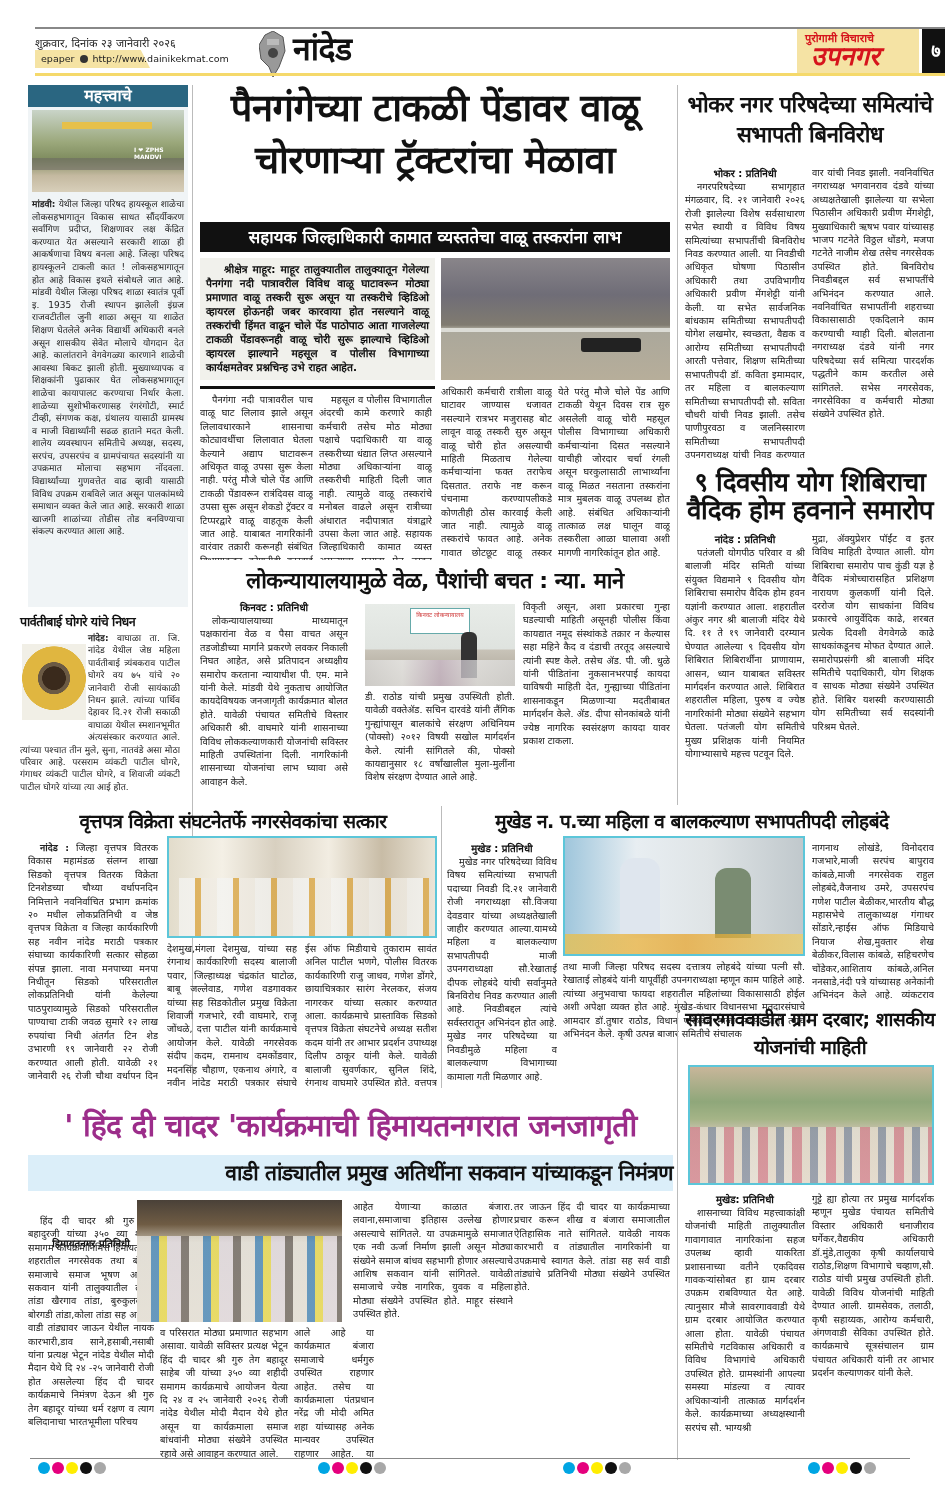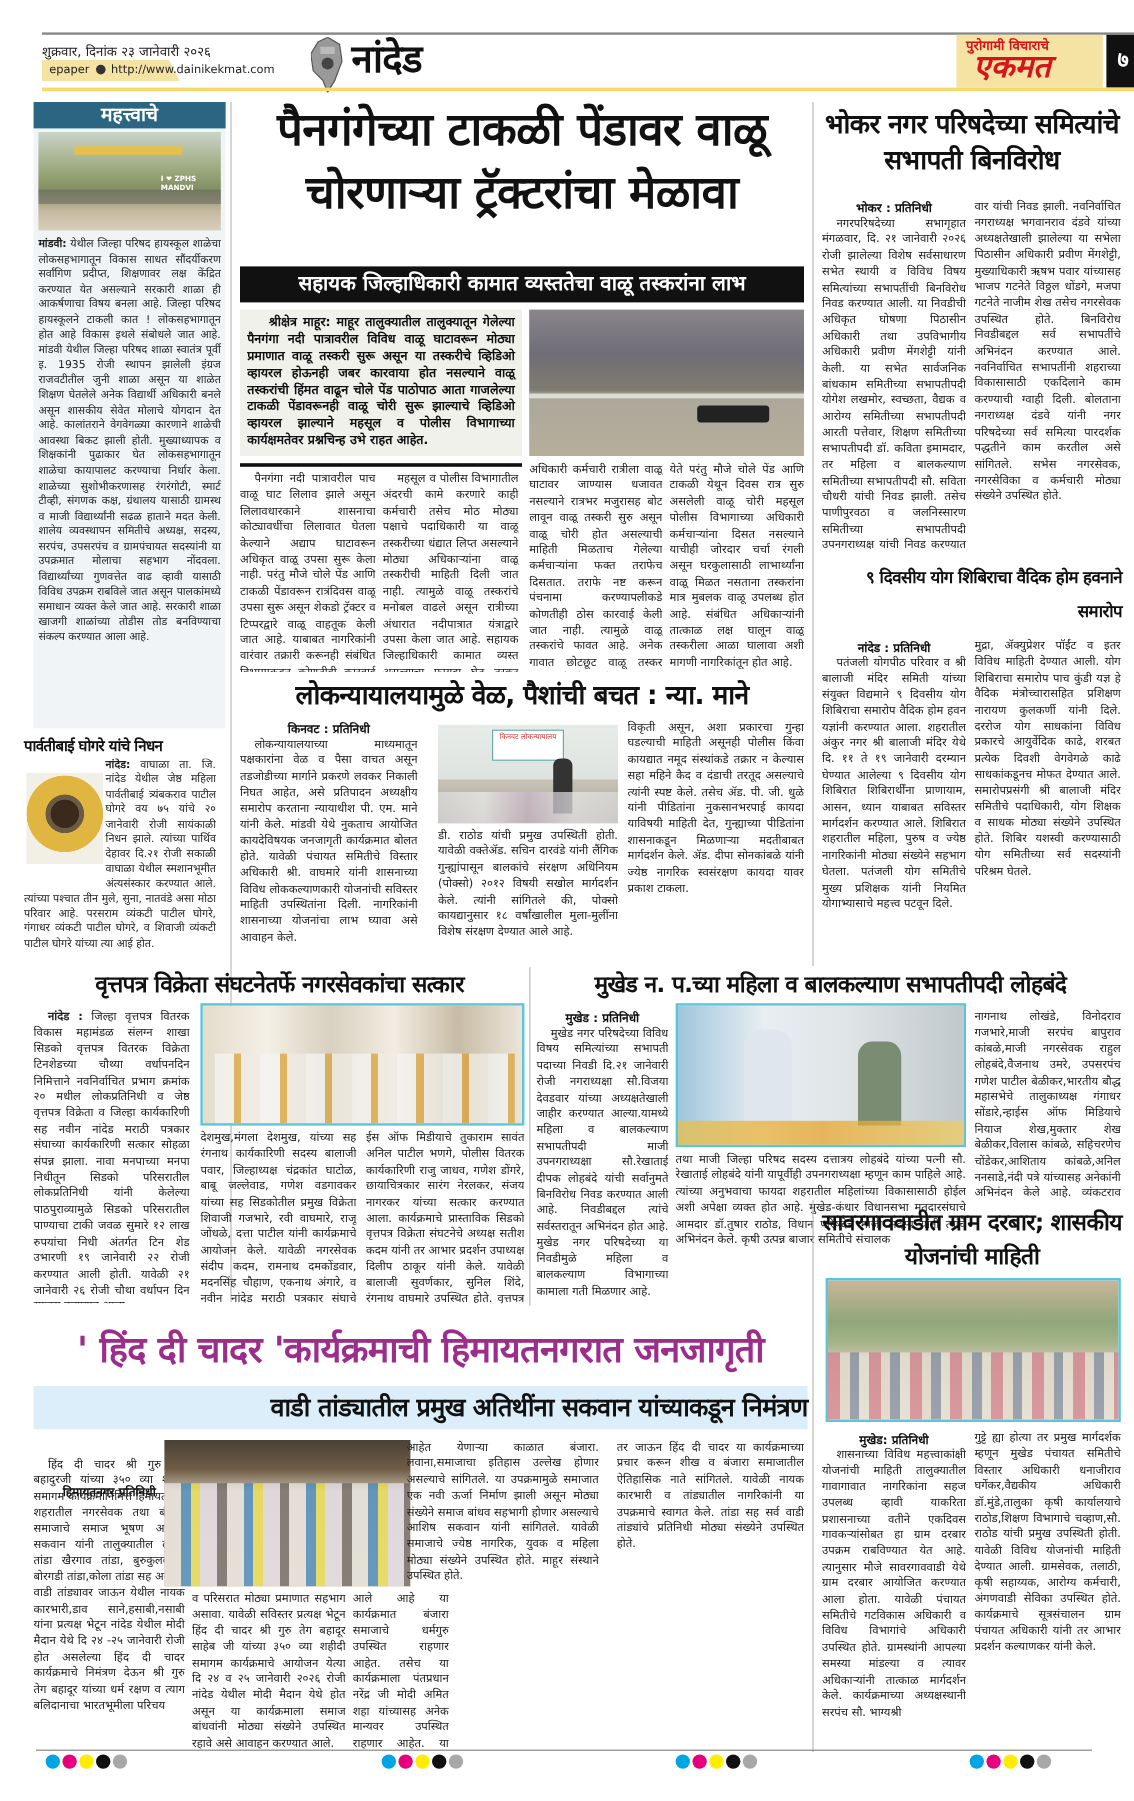--- a/index.html
+++ b/index.html
@@ -27,21 +27,21 @@
   <div class="abs" style="left:224px;top:2px;width:28px;height:46px;">
     <svg width="28" height="46" viewBox="0 0 28 46">
       <path d="M6 4 L14 0 L24 6 L26 20 L20 36 L14 46 L10 36 L2 28 L0 14 Z" fill="#999" stroke="#555" stroke-width="1"></path>
       <circle cx="14" cy="22" r="5" fill="#444"></circle>
       <rect x="8" y="8" width="12" height="6" fill="#bbb"></rect>
     </svg>
   </div>
   <div class="abs hl" style="left:258px;top:0;font-size:32px;line-height:40px;">नांदेड</div>
   <div class="abs" style="left:762px;top:0;width:122px;height:44px;background:#f5e3a4;"></div>
   <div class="abs" style="left:770px;top:1px;font-size:11px;color:#d6141c;font-weight:bold;">पुरोगामी विचाराचे</div>
-  <div class="abs" style="left:776px;top:12px;font-size:26px;line-height:30px;color:#d6141c;font-weight:bold;font-style:italic;">एकमत</div>
+  <div class="abs" style="left:776px;top:12px;font-size:26px;line-height:30px;color:#d6141c;font-weight:bold;font-style:italic;">उपनगर</div>
   <div class="abs" style="left:887px;top:0;width:28px;height:44px;background:#111;color:#fff;font-size:18px;text-align:center;line-height:44px;font-weight:bold;">७</div>
   <div class="abs" style="left:0;top:44px;width:915px;height:3px;background:#f5d96b;"></div>
 </div>
 
 <div class="abs" style="left:28px;top:85px;width:160px;height:522px;background:#f0f4f6;">
   <div style="background:#2a6681;color:#fff;font-weight:bold;font-size:16px;text-align:center;height:22px;line-height:22px;">महत्त्वाचे</div>
   <div class="photo" style="margin:3px 4px;height:82px;border:none;background:linear-gradient(#c9d4c8 0%,#9aa77a 40%,#7f8c5f 60%,#c4b9a0 80%,#d8cfba 100%);position:relative;">
     <div style="position:absolute;left:30px;top:12px;width:90px;height:7px;background:#e6c04a;"></div>
     <div style="position:absolute;left:0;top:48px;width:160px;height:12px;background:#6d6a62;opacity:.6;"></div>
     <div style="position:absolute;left:102px;top:36px;font-size:6px;color:#fff;font-weight:bold;">I ❤ ZPHS MANDVI</div>
@@ -74,21 +74,21 @@
 <div class="abs txt" style="left:558px;top:385px;width:112px;height:175px;">येते परंतु मौजे चोले पेंड आणि टाकळी येथून दिवस रात्र सुरु असलेली वाळू चोरी महसूल पोलीस विभागाच्या अधिकारी कर्मचाऱ्यांना दिसत नसल्याने याचीही जोरदार चर्चा रंगली असून घरकुलासाठी लाभार्थ्यांना वाळू मिळत नसताना तस्करांना मात्र मुबलक वाळू उपलब्ध होत आहे. संबंधित अधिकाऱ्यांनी तात्काळ लक्ष घालून वाळू तस्करीला आळा घालावा अशी मागणी नागरिकांतून होत आहे.</div>
 
 <div class="colrule" style="left:192px;top:85px;height:1000px"></div>
 <div class="colrule" style="left:677px;top:85px;height:720px"></div>
 
 <div class="abs hl" style="left:685px;top:90px;width:250px;font-size:22px;line-height:30px;text-align:center;">भोकर नगर परिषदेच्या समित्यांचे सभापती बिनविरोध</div>
 <div class="abs dateline" style="left:685px;top:166px;width:120px;">भोकर : प्रतिनिधी</div>
 <div class="abs txt" style="left:685px;top:180px;width:120px;height:282px;text-indent:12px;">नगरपरिषदेच्या सभागृहात मंगळवार, दि. २१ जानेवारी २०२६ रोजी झालेल्या विशेष सर्वसाधारण सभेत स्थायी व विविध विषय समित्यांच्या सभापतींची बिनविरोध निवड करण्यात आली. या निवडीची अधिकृत घोषणा पिठासीन अधिकारी तथा उपविभागीय अधिकारी प्रवीण मेंगशेट्टी यांनी केली. या सभेत सार्वजनिक बांधकाम समितीच्या सभापतीपदी योगेश लखमोर, स्वच्छता, वैद्यक व आरोग्य समितीच्या सभापतीपदी आरती पत्तेवार, शिक्षण समितीच्या सभापतीपदी डॉ. कविता इमामदार, तर महिला व बालकल्याण समितीच्या सभापतीपदी सौ. सविता चौधरी यांची निवड झाली. तसेच पाणीपुरवठा व जलनिस्सारण समितीच्या सभापतीपदी उपनगराध्यक्ष यांची निवड करण्यात आली.</div>
 <div class="abs txt" style="left:812px;top:166px;width:122px;height:296px;">वार यांची निवड झाली. नवनिर्वाचित नगराध्यक्ष भगवानराव दंडवे यांच्या अध्यक्षतेखाली झालेल्या या सभेला पिठासीन अधिकारी प्रवीण मेंगशेट्टी, मुख्याधिकारी ऋषभ पवार यांच्यासह भाजप गटनेते विठ्ठल धोंडगे, मजपा गटनेते नाजीम शेख तसेच नगरसेवक उपस्थित होते. बिनविरोध निवडीबद्दल सर्व सभापतींचे अभिनंदन करण्यात आले. नवनिर्वाचित सभापतींनी शहराच्या विकासासाठी एकदिलाने काम करण्याची ग्वाही दिली. बोलताना नगराध्यक्ष दंडवे यांनी नगर परिषदेच्या सर्व समित्या पारदर्शक पद्धतीने काम करतील असे सांगितले. सभेस नगरसेवक, नगरसेविका व कर्मचारी मोठ्या संख्येने उपस्थित होते.</div>
 
-<div class="abs hl" style="left:685px;top:468px;width:250px;font-size:14px;line-height:28px;text-align:right;">९ दिवसीय योग शिबिराचा वैदिक होम हवनाने समारोप</div>
+<div class="abs hl" style="left:685px;top:468px;width:250px;font-size:26px;line-height:28px;text-align:center;">९ दिवसीय योग शिबिराचा वैदिक होम हवनाने समारोप</div>
 <div class="abs dateline" style="left:685px;top:532px;width:120px;">नांदेड : प्रतिनिधी</div>
 <div class="abs txt" style="left:685px;top:546px;width:120px;height:258px;text-indent:12px;">पतंजली योगपीठ परिवार व श्री बालाजी मंदिर समिती यांच्या संयुक्त विद्यमाने ९ दिवसीय योग शिबिराचा समारोप वैदिक होम हवन यज्ञांनी करण्यात आला. शहरातील अंकुर नगर श्री बालाजी मंदिर येथे दि. ११ ते १९ जानेवारी दरम्यान घेण्यात आलेल्या ९ दिवसीय योग शिबिरात शिबिरार्थींना प्राणायाम, आसन, ध्यान याबाबत सविस्तर मार्गदर्शन करण्यात आले. शिबिरात शहरातील महिला, पुरुष व ज्येष्ठ नागरिकांनी मोठ्या संख्येने सहभाग घेतला. पतंजली योग समितीचे मुख्य प्रशिक्षक यांनी नियमित योगाभ्यासाचे महत्त्व पटवून दिले.</div>
 <div class="abs txt" style="left:812px;top:532px;width:122px;height:272px;">मुद्रा, ॲक्युप्रेशर पॉईंट व इतर विविध माहिती देण्यात आली. योग शिबिराचा समारोप पाच कुंडी यज्ञ हे वैदिक मंत्रोच्चारासहित प्रशिक्षण नारायण कुलकर्णी यांनी दिले. दररोज योग साधकांना विविध प्रकारचे आयुर्वेदिक काढे, शरबत प्रत्येक दिवशी वेगवेगळे काढे साधकांकडूनच मोफत देण्यात आले. समारोपप्रसंगी श्री बालाजी मंदिर समितीचे पदाधिकारी, योग शिक्षक व साधक मोठ्या संख्येने उपस्थित होते. शिबिर यशस्वी करण्यासाठी योग समितीच्या सर्व सदस्यांनी परिश्रम घेतले.</div>
 
 <div class="abs hl" style="left:200px;top:566px;width:470px;font-size:22px;line-height:30px;text-align:center;">लोकन्यायालयामुळे वेळ, पैशांची बचत : न्या. माने</div>
 <div class="abs dateline" style="left:200px;top:600px;width:148px;">किनवट : प्रतिनिधी</div>
 <div class="abs txt" style="left:200px;top:614px;width:148px;height:190px;text-indent:12px;">लोकन्यायालयाच्या माध्यमातून पक्षकारांना वेळ व पैसा वाचत असून तडजोडीच्या मार्गाने प्रकरणे लवकर निकाली निघत आहेत, असे प्रतिपादन अध्यक्षीय समारोप करताना न्यायाधीश पी. एम. माने यांनी केले. मांडवी येथे नुकताच आयोजित कायदेविषयक जनजागृती कार्यक्रमात बोलत होते. यावेळी पंचायत समितीचे विस्तार अधिकारी श्री. वाघमारे यांनी शासनाच्या विविध लोककल्याणकारी योजनांची सविस्तर माहिती उपस्थितांना दिली. नागरिकांनी शासनाच्या योजनांचा लाभ घ्यावा असे आवाहन केले.</div>
 <div class="abs photo" style="left:365px;top:604px;width:150px;height:82px;border:none;background:linear-gradient(#e8ece8 0%,#dfe3df 55%,#c8c3b8 56%,#a7a092 100%);">
   <div style="position:absolute;left:45px;top:4px;width:60px;height:26px;background:#fff;border:1px solid #6aa;font-size:6px;color:#c33;text-align:center;line-height:12px;overflow:hidden;">किनवट लोकन्यायालय</div>
   <div style="position:absolute;left:96px;top:28px;width:16px;height:46px;background:#333;border-radius:6px 6px 0 0;"></div>
@@ -133,21 +133,21 @@
 <div class="abs hl" style="left:28px;top:1105px;width:645px;font-size:30px;line-height:42px;text-align:center;color:#9c2d8a;white-space:nowrap;">' हिंद दी चादर 'कार्यक्रमाची हिमायतनगरात जनजागृती</div>
 <div class="abs hl" style="left:28px;top:1155px;width:645px;height:36px;background:#dbeef9;font-size:21px;line-height:36px;text-align:right;white-space:nowrap;">वाडी तांड्यातील प्रमुख अतिथींना सकवान यांच्याकडून निमंत्रण</div>
 <div class="abs dateline" style="left:28px;top:1200px;width:126px;margin-top:36px;">हिमायतनगर प्रतिनिधी</div>
 <div class="abs txt" style="left:28px;top:1214px;width:126px;height:246px;text-indent:12px;">हिंद दी चादर श्री गुरु तेग बहादुरजी यांच्या ३५० व्या शहीद समागम कार्यक्रमानिमित्त हिमायतनगर शहरातील नगरसेवक तथा बंजारा समाजाचे समाज भूषण आशिष सकवान यांनी तालुक्यातील लाईन तांडा खैरगाव तांडा, बुरुकुलवाडी, बोरगडी तांडा,कोला तांडा सह असंख्य वाडी तांड्यावर जाऊन येथील नायक कारभारी,डाव साने,हसाबी,नसाबी यांना प्रत्यक्ष भेटून नांदेड येथील मोदी मैदान येथे दि २४ -२५ जानेवारी रोजी होत असलेल्या हिंद दी चादर कार्यक्रमाचे निमंत्रण देऊन श्री गुरु तेग बहादूर यांच्या धर्म रक्षण व त्याग बलिदानाचा भारतभूमीला परिचय</div>
 <div class="abs photo" style="left:137px;top:1200px;width:205px;height:122px;border:none;background:linear-gradient(#4a4138 0%,#6f5c44 20%,#c0b8a8 35%,#cbc0ae 100%);">
   <div style="position:absolute;left:0;top:36px;width:205px;height:86px;background:repeating-linear-gradient(90deg,#f1efe9 0 14px,#3d88c4 14px 22px,#f5e64a 22px 30px,#ece6f0 30px 44px,#6a6460 44px 52px);opacity:.7;"></div>
 </div>
 <div class="abs txt" style="left:160px;top:1326px;width:128px;height:134px;">व परिसरात मोठ्या प्रमाणात सहभाग असावा. यावेळी सविस्तर प्रत्यक्ष भेटून हिंद दी चादर श्री गुरु तेग बहादूर साहेब जी यांच्या ३५० व्या शहीदी समागम कार्यक्रमाचे आयोजन येत्या दि २४ व २५ जानेवारी २०२६ रोजी नांदेड येथील मोदी मैदान येथे होत असून या कार्यक्रमाला समाज बांधवांनी मोठ्या संख्येने उपस्थित रहावे असे आवाहन करण्यात आले.</div>
 <div class="abs txt" style="left:294px;top:1326px;width:80px;height:134px;">आले आहे या कार्यक्रमात बंजारा समाजाचे धर्मगुरु उपस्थित राहणार आहेत. तसेच या कार्यक्रमाला पंतप्रधान नरेंद्र जी मोदी अमित शहा यांच्यासह अनेक मान्यवर उपस्थित राहणार आहेत. या कार्यक्रमाच्या पार्श्वभूमीवर प्रशासनाने जय्यत तयारी केली आहे. भाविकांसाठी निवास, भोजन, वाहतूक आदी सोयी करण्यात आल्या आहेत.</div>
 <div class="abs txt" style="left:380px;top:1200px;width:0;height:0;">भाई शहा व महाराष्ट्राचे मुख्यमंत्री देवेंद्रजी फडणवीस तसेच या कार्यक्रमाला समाजाचे धर्मगुरु आमदार गुलाबराव ढाकरे बंजारा समाज मार्गदर्शन करणार आहेत. जिल्हा प्रशासनासह विविध विभागांचे अधिकारी कर्मचारी या कार्यक्रमाच्या यशस्वीतेसाठी परिश्रम घेत आहेत. तांडा सह सर्व वाडी तांडे.</div>
-<div class="abs txt" style="left:339px;top:1200px;width:160px;height:260px;">आहेत येणाऱ्या काळात बंजारा. लवाना,समाजाचा इतिहास उल्लेख होणार असल्याचे सांगितले. या उपक्रमामुळे समाजात एक नवी ऊर्जा निर्माण झाली असून मोठ्या संख्येने समाज बांधव सहभागी होणार असल्याचे आशिष सकवान यांनी सांगितले. यावेळी समाजाचे ज्येष्ठ नागरिक, युवक व महिला मोठ्या संख्येने उपस्थित होते. माहूर संस्थाने उपस्थित होते.</div>
+<div class="abs txt" style="left:353px;top:1200px;width:160px;height:260px;">आहेत येणाऱ्या काळात बंजारा. लवाना,समाजाचा इतिहास उल्लेख होणार असल्याचे सांगितले. या उपक्रमामुळे समाजात एक नवी ऊर्जा निर्माण झाली असून मोठ्या संख्येने समाज बांधव सहभागी होणार असल्याचे आशिष सकवान यांनी सांगितले. यावेळी समाजाचे ज्येष्ठ नागरिक, युवक व महिला मोठ्या संख्येने उपस्थित होते. माहूर संस्थाने उपस्थित होते.</div>
 <div class="abs txt" style="left:514px;top:1200px;width:156px;height:260px;">तर जाऊन हिंद दी चादर या कार्यक्रमाच्या प्रचार करून शीख व बंजारा समाजातील ऐतिहासिक नाते सांगितले. यावेळी नायक कारभारी व तांड्यातील नागरिकांनी या उपक्रमाचे स्वागत केले. तांडा सह सर्व वाडी तांड्यांचे प्रतिनिधी मोठ्या संख्येने उपस्थित होते.</div>
 
 <div class="abs" style="left:30px;top:1458px;width:880px;height:1px;background:#888;"></div>
 <div class="abs cmyk" style="left:38px;top:1462px;">
   <span style="background: rgb(0, 165, 227);"></span>
     <span style="background: rgb(229, 0, 125);"></span>
     <span style="background: rgb(255, 237, 0);"></span>
     <span style="background: rgb(17, 17, 17);"></span>
     <span style="background: rgb(168, 168, 168);"></span>
 </div>

